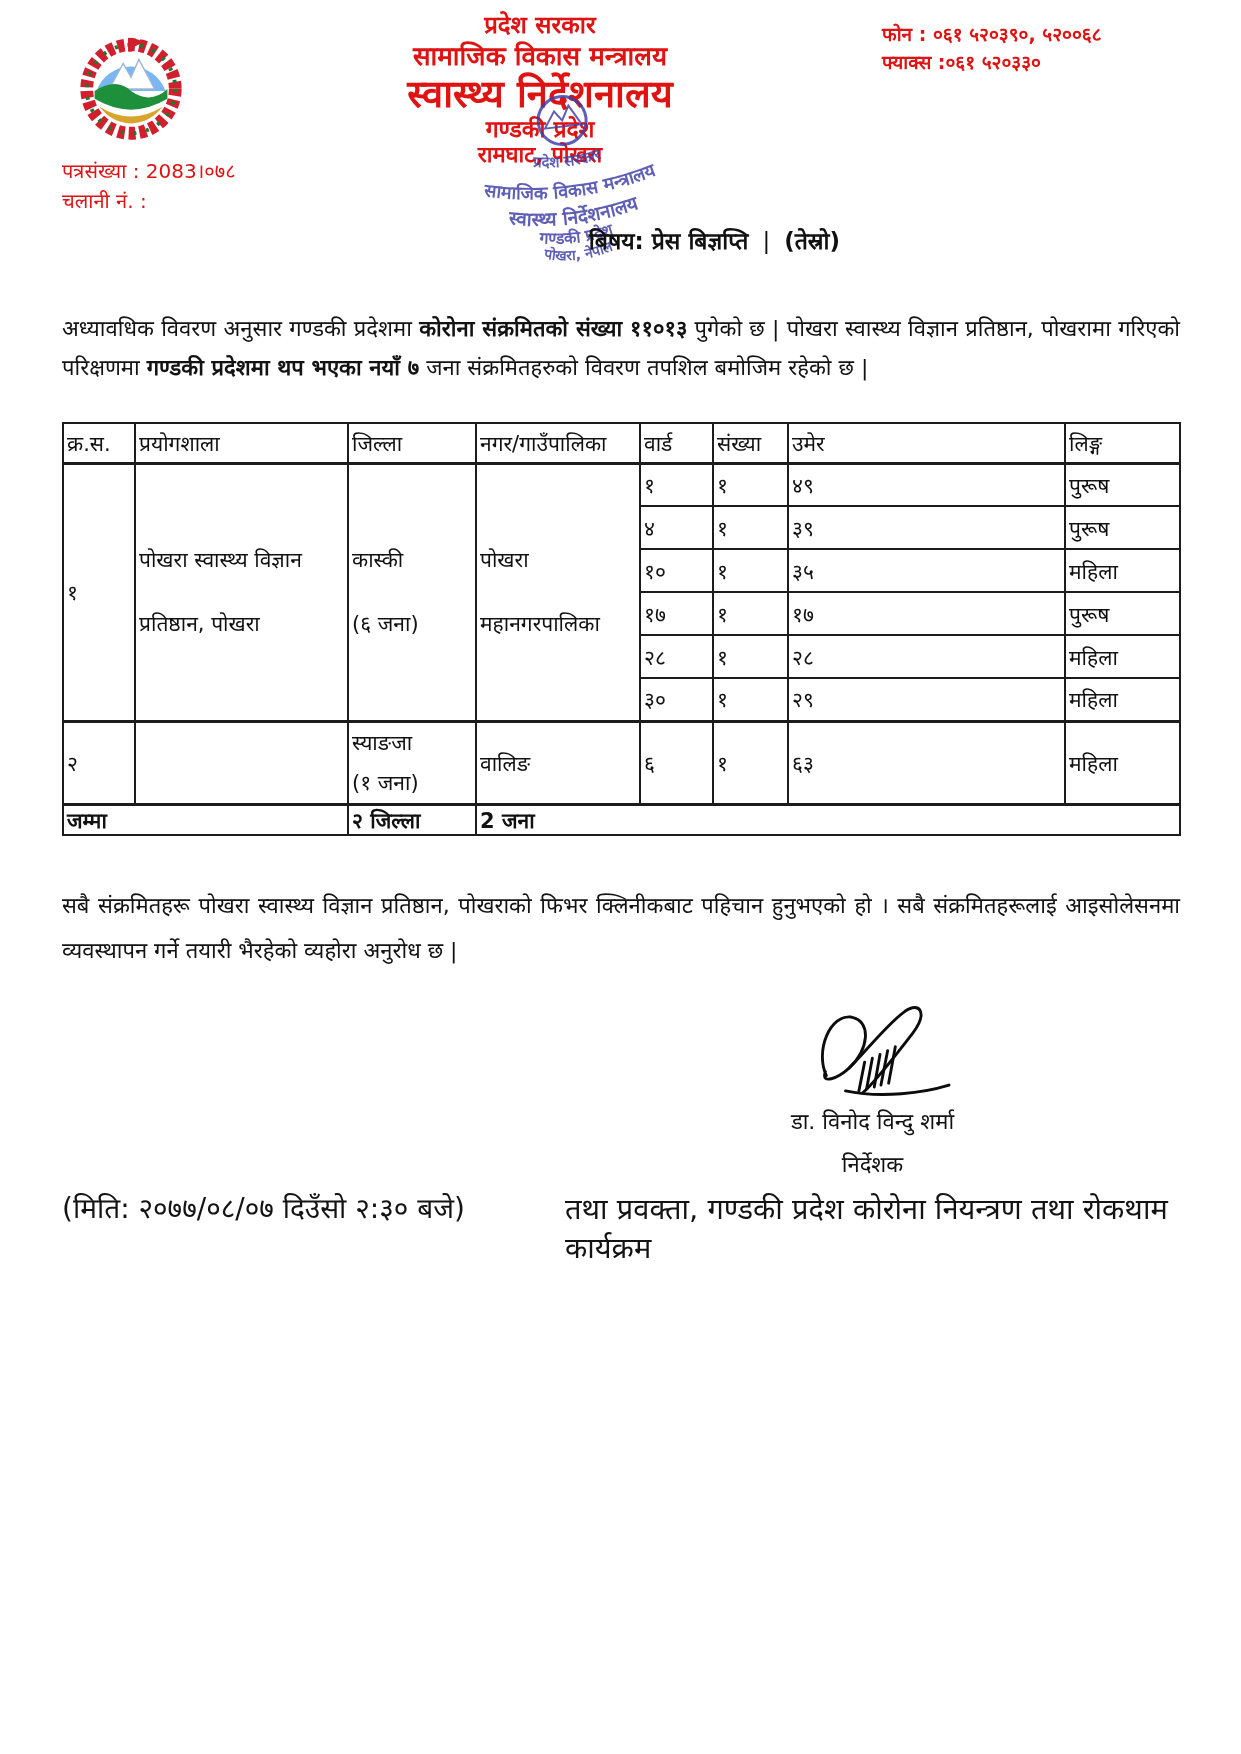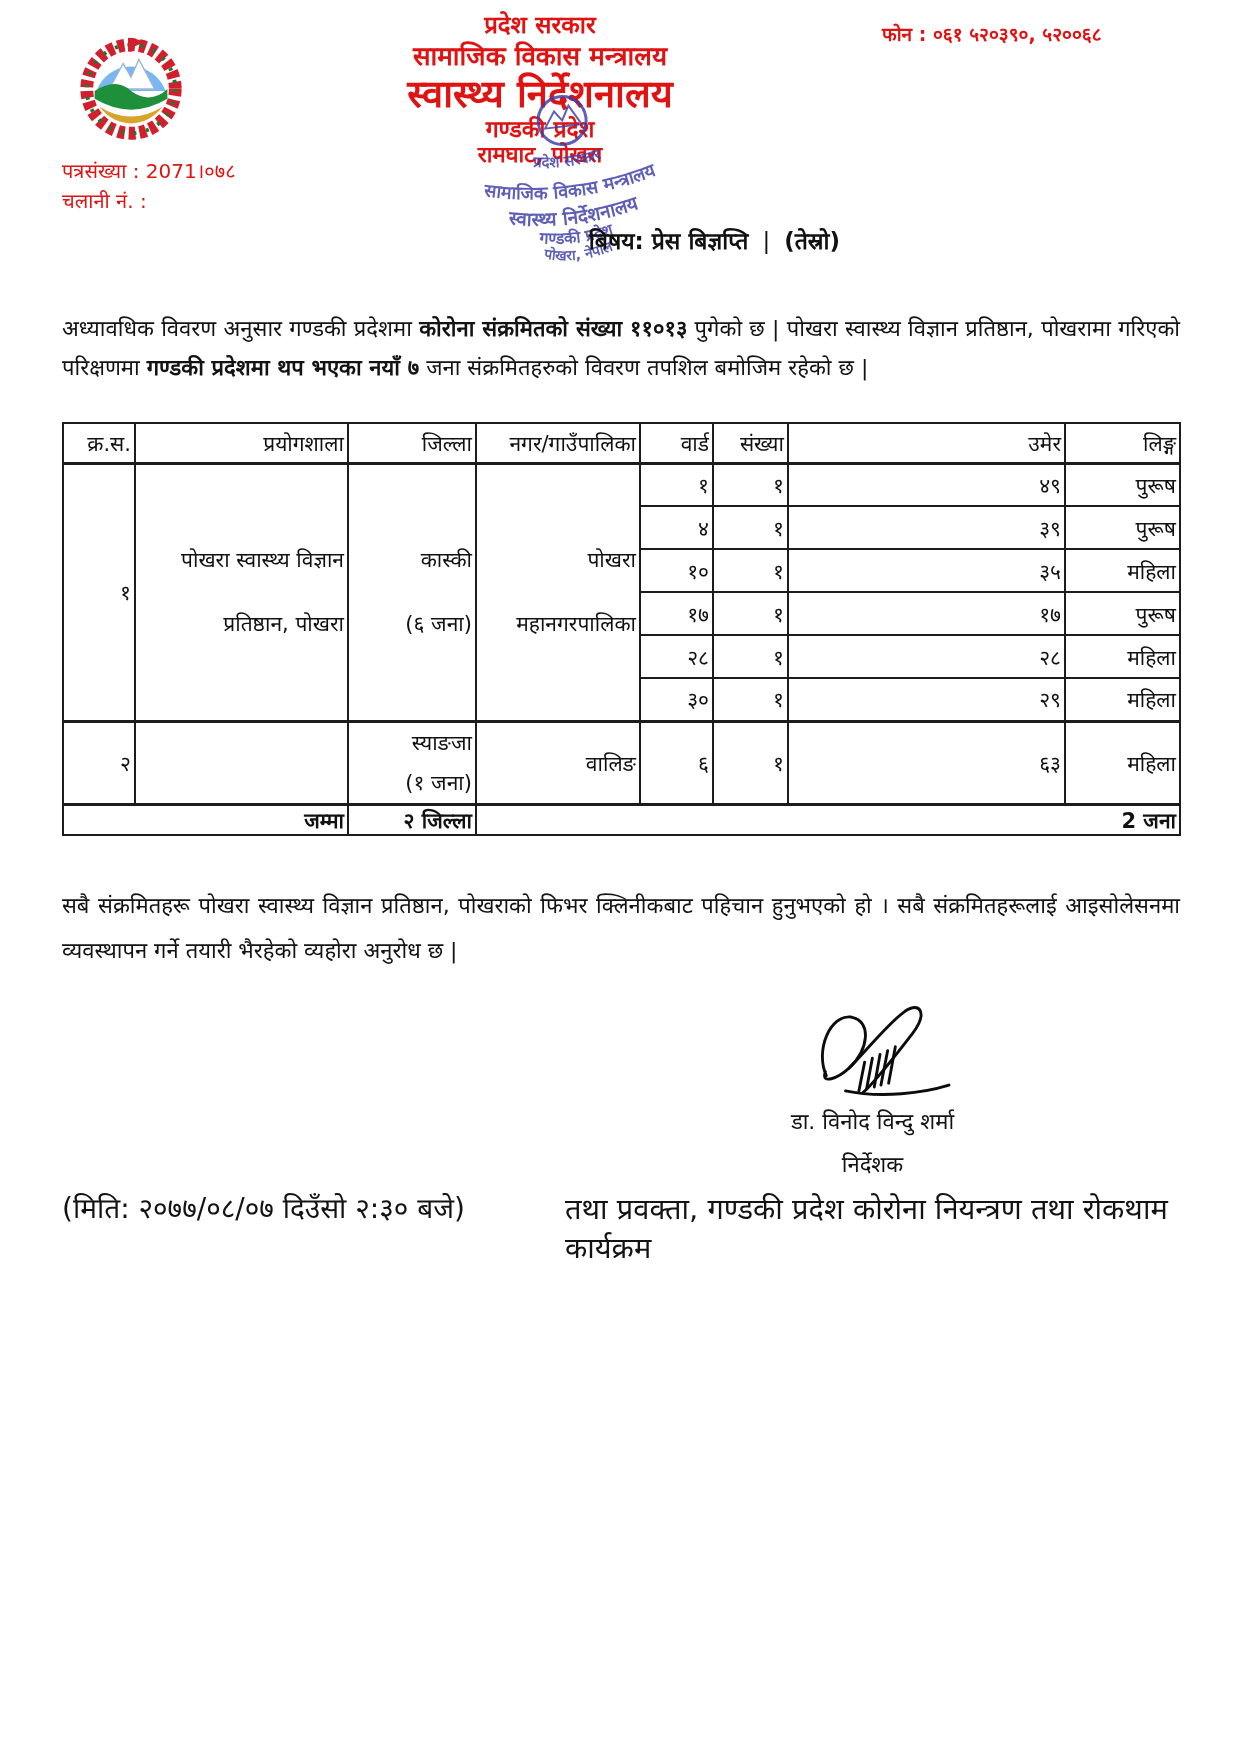--- a/index.html
+++ b/index.html
@@ -28,21 +28,21 @@
   .subject{position:absolute;left:240px;top:212px;width:600px;text-align:right;font-weight:bold;font-size:23px;color:#111;margin-top:12px;}
   .subject .sep{margin:0 14px;font-weight:normal;}
   
   .para{position:absolute;left:62px;width:1118px;font-size:22px;text-align:justify;color:#131313;margin-top:33px;}
   .para-intro{top:276px;line-height:39px;}
   .para-close{top:850px;line-height:45px;}
   .bold{font-weight:bold;}
   
   .tbl-wrap{position:absolute;left:62px;top:422px;width:1117px;}
   table.data{border-collapse:collapse;table-layout:fixed;width:1117px;font-size:21px;color:#111;}
-  table.data td,table.data th{border:2px solid #1c1c1c;text-align:right;vertical-align:middle;padding:0 3px;font-weight:normal;}
+  table.data td,table.data th{border:2px solid #1c1c1c;text-align:left;vertical-align:middle;padding:0 3px;font-weight:normal;}
   tr.hdr{height:40px;}
   tr.hdr th{border-bottom:3px solid #1c1c1c;font-size:21px;}
   tr.sub{height:43px;}
   tr.g2{height:78px;}
   tr.g2 td{border-top:3px solid #1c1c1c;}
   tr.total{height:22px;margin-top:44px;}
   tr.total td{border-top:3px solid #1c1c1c;font-weight:bold;}
   .pre{white-space:pre-line;}
   .tall{line-height:64px;}
   .mid{line-height:40px;}
@@ -73,24 +73,25 @@
   <div class="head-center">
     <div class="head-gov">प्रदेश सरकार</div>
     <div class="head-ministry">सामाजिक विकास मन्त्रालय</div>
     <div class="head-directorate">स्वास्थ्य निर्देशनालय</div>
     <div class="head-province">गण्डकी प्रदेश</div>
     <div class="head-address">रामघाट, पोखरा</div>
   </div>
 
   <div class="head-right">
     <div>फोन : ०६१ ५२०३९०, ५२००६८</div>
+    <div>फ्याक्स :०६१ ५२०३३०</div>
   </div>
 
   <div class="ref-block">
-    <div>पत्रसंख्या  : 2071।०७८</div>
+    <div>पत्रसंख्या  : 2083।०७८</div>
     <div>चलानी नं. :</div>
   </div>
 
   <svg class="stamp" viewBox="0 0 340 185">
     <g fill="none" stroke="#3d3da8" stroke-width="3">
       <circle cx="170" cy="28" r="24"></circle>
       <path d="M152,34 L163,18 L170,28 L178,14 L189,34 Z" stroke-width="2"></path>
     </g>
     <defs>
       <path id="arc1" d="M 112,64 Q 170,84 228,64"></path>

